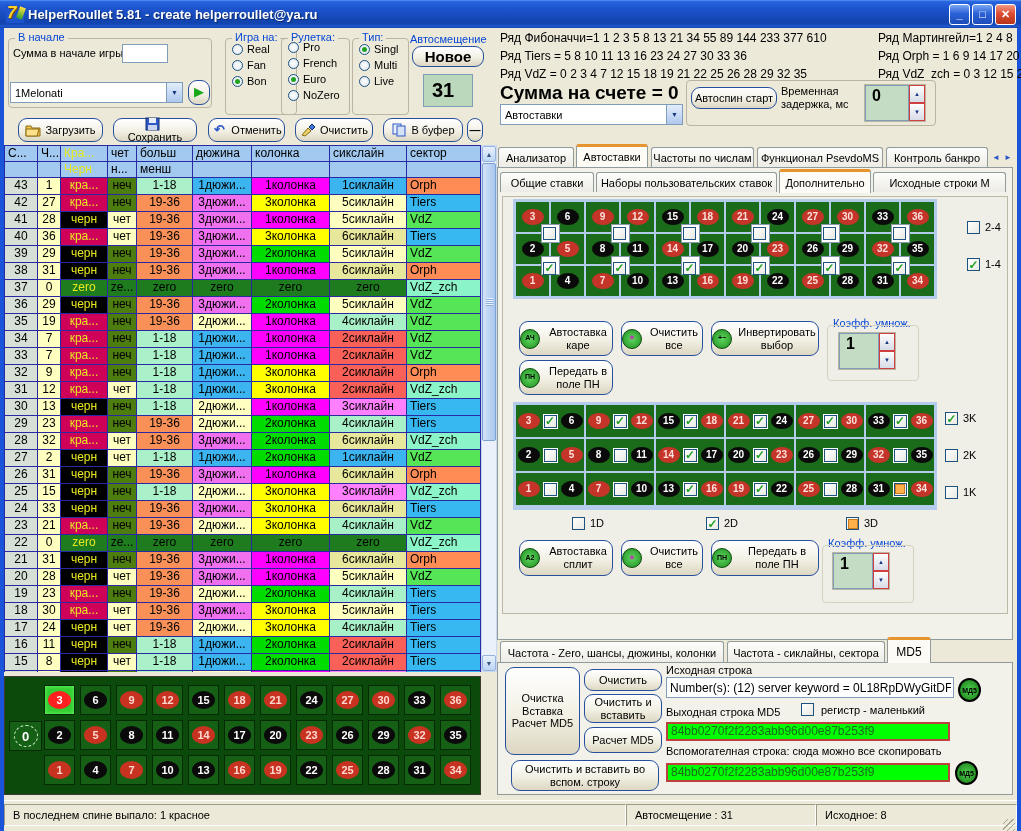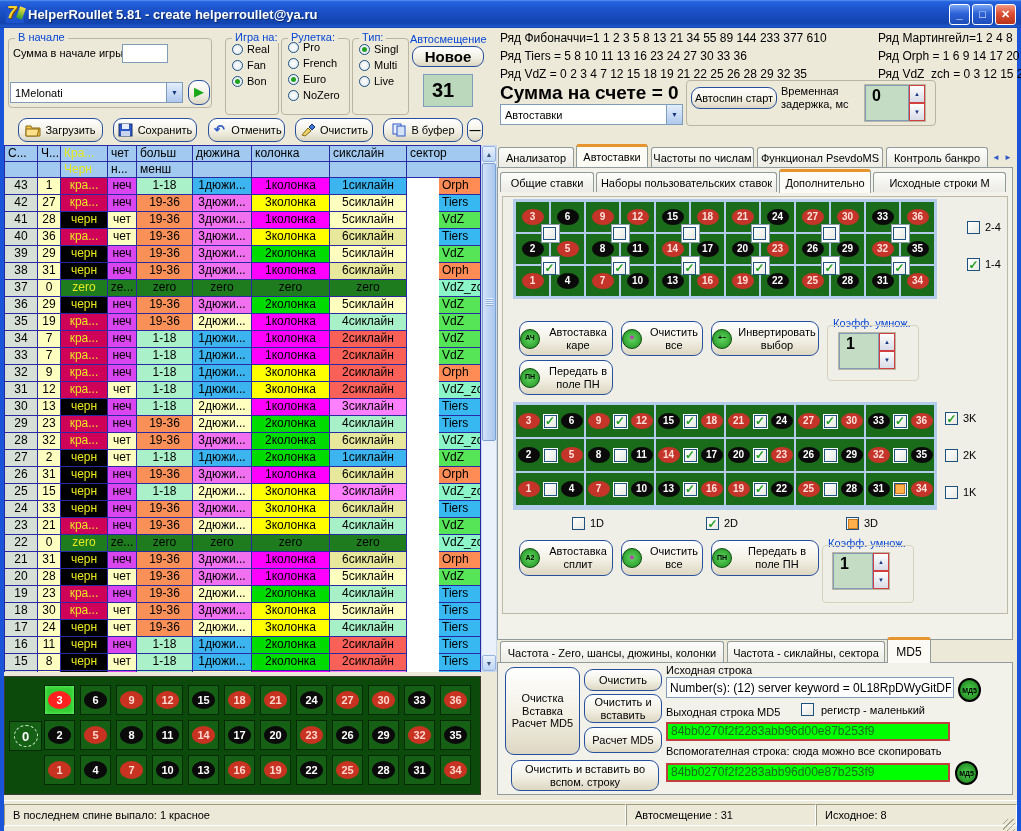--- a/index.html
+++ b/index.html
@@ -59,41 +59,41 @@
     text-align:center;overflow:hidden;white-space:nowrap;}
   .hcell{height:16px;background:#A2C9F0;border-right:1px solid #2929A3;border-bottom:1px solid #2929A3;
     font-size:12px;line-height:15px;text-align:left;padding-left:3px;overflow:hidden;white-space:nowrap;}
   .hcell.yl{color:#E8E820;}
   .c-idx{background:#D6E0D6;}
   .c-num{background:#FFFFC0;}
   .c-red{background:#CE0058;color:#E8E820;}
   .c-black{background:#000;color:#E8E820;}
   .c-zero{background:#1E7C1E;color:#000000;}
   .c-zero.yl{color:#E8E820;}
-  .c-odd{background:#d946ef;}
+  .c-odd{background:#4d7c0f;}
   .c-even{background:#FFFFC0;}
   .c-low{background:#AAF0C8;}
   .c-high{background:#F89058;}
   .c-d1{background:#3CB4F0;}
   .c-d2{background:#FFFFC0;}
   .c-d3{background:#F070F0;}
   .c-col1{background:#FF00FF;}
   .c-col2{background:#00DC00;}
   .c-col3{background:#FFFF00;}
   .c-s1{background:#3CB4F0;}
   .c-s2{background:#F86058;}
   .c-s3{background:#FF80FF;}
   .c-s4{background:#A8F0C8;}
   .c-s5{background:#FFFFC0;}
   .c-s6{background:#E8E89C;}
   .c-orph{background:#FF8C55;}
   .c-tiers{background:#38B8F0;}
   .c-vdz{background:#56E556;}
   .c-vdzzch{background:#8CF5C8;}
-  .c-sec{text-align:left;padding-left:3px;margin-left:32px;}
+  .c-sec{text-align:left;padding-left:3px;}
   
   #vscroll{left:481px;top:145px;width:16px;height:527px;background:#EAF1FB;border:1px solid #C8D8EE;}
   .sc-btn{position:absolute;left:0;width:14px;height:16px;background:linear-gradient(180deg,#E9F1FC,#BCD5F4);
     border:1px solid #95B3DE;border-radius:2px;color:#39537F;font-size:7px;display:flex;align-items:center;justify-content:center;}
   #sc-thumb{position:absolute;left:0;top:17px;width:14px;height:278px;background:linear-gradient(90deg,#D3E2F8,#A9C6EE);
     border:1px solid #7AA0D4;border-radius:2px;}
   #sc-grip{position:absolute;left:3px;top:50%;margin-top:-4px;width:7px;height:8px;
     background:repeating-linear-gradient(180deg,#EAF2FD 0 1px,#8FB0DE 1px 2px);}
   
   #bboard{left:4px;top:676px;width:477px;height:119px;background:#0B4A0B;border:1px solid #3B3B30;}
@@ -171,21 +171,21 @@
   <div class="abs lbl" style="left:13px;top:47px;">Сумма в начале игры</div>
   <input class="abs" style="left: 122px; top: 44px; width: 46px; height: 19px; border: 1px solid rgb(127, 157, 185); font-size: 11px;" value="">
   <div class="abs combo" style="left:10px;top:82px;width:173px;height:21px;">
     <span class="cv">1Melonati</span>
     <span class="ca">▼</span>
   </div>
   <div class="abs xp-btn" style="left:188px;top:80px;width:22px;height:25px;">
     <span style="color:#18A818;font-size:13px;">▶</span>
   </div>
 
-  <div class="abs grp" style="left:225px;top:38px;width:54px;height:77px;">
+  <div class="abs grp" style="left:225px;top:38px;width:72px;height:77px;">
     <div class="grp-cap">Игра на:</div>
     <div id="fsGame">
         <div class="radio-row">
           <span class="radio"></span>
           <span>Real</span>
         </div>
         <div class="radio-row">
           <span class="radio"></span>
           <span>Fan</span>
         </div>
@@ -239,21 +239,21 @@
   <div class="abs" style="left:423px;top:74px;width:50px;height:33px;background:#BCD8BC;border:1px solid #7F9DB9;
        font-size:20px;font-weight:bold;display:flex;align-items:center;padding-left:8px;">31</div>
 
   <div class="abs xp-btn" style="left:18px;top:118px;width:85px;height:24px;">
     <svg class="ic16" viewBox="0 0 16 14">
         <path d="M1 3h5l1 2h8v8H1z" fill="#F7C64C" stroke="#8A6A14"></path>
         <path d="M1 6h13l-2 7H1z" fill="#FFE08A" stroke="#8A6A14"></path>
       </svg>
     <span>Загрузить</span>
   </div>
-  <div class="abs xp-btn" style="left:113px;top:118px;width:84px;height:24px;">
+  <div class="abs xp-btn" style="left:113px;top:118px;width:84px;height:24px;flex-direction:column;">
     <svg class="ic16" viewBox="0 0 16 14">
         <rect x="1" y="1" width="13" height="12" fill="#2E58C8" stroke="#17306E"></rect>
         <rect x="4" y="1" width="7" height="5" fill="#E8EEF8"></rect>
         <rect x="3" y="8" width="9" height="5" fill="#C8D4EE"></rect>
       </svg>
     <span>Сохранить</span>
   </div>
   <div class="abs xp-btn" style="left:208px;top:118px;width:77px;height:24px;">
     <span class="ic16" style="color:#2E58C8;font-size:13px;font-weight:bold;line-height:14px;">↶</span>
     <span>Отменить</span>

